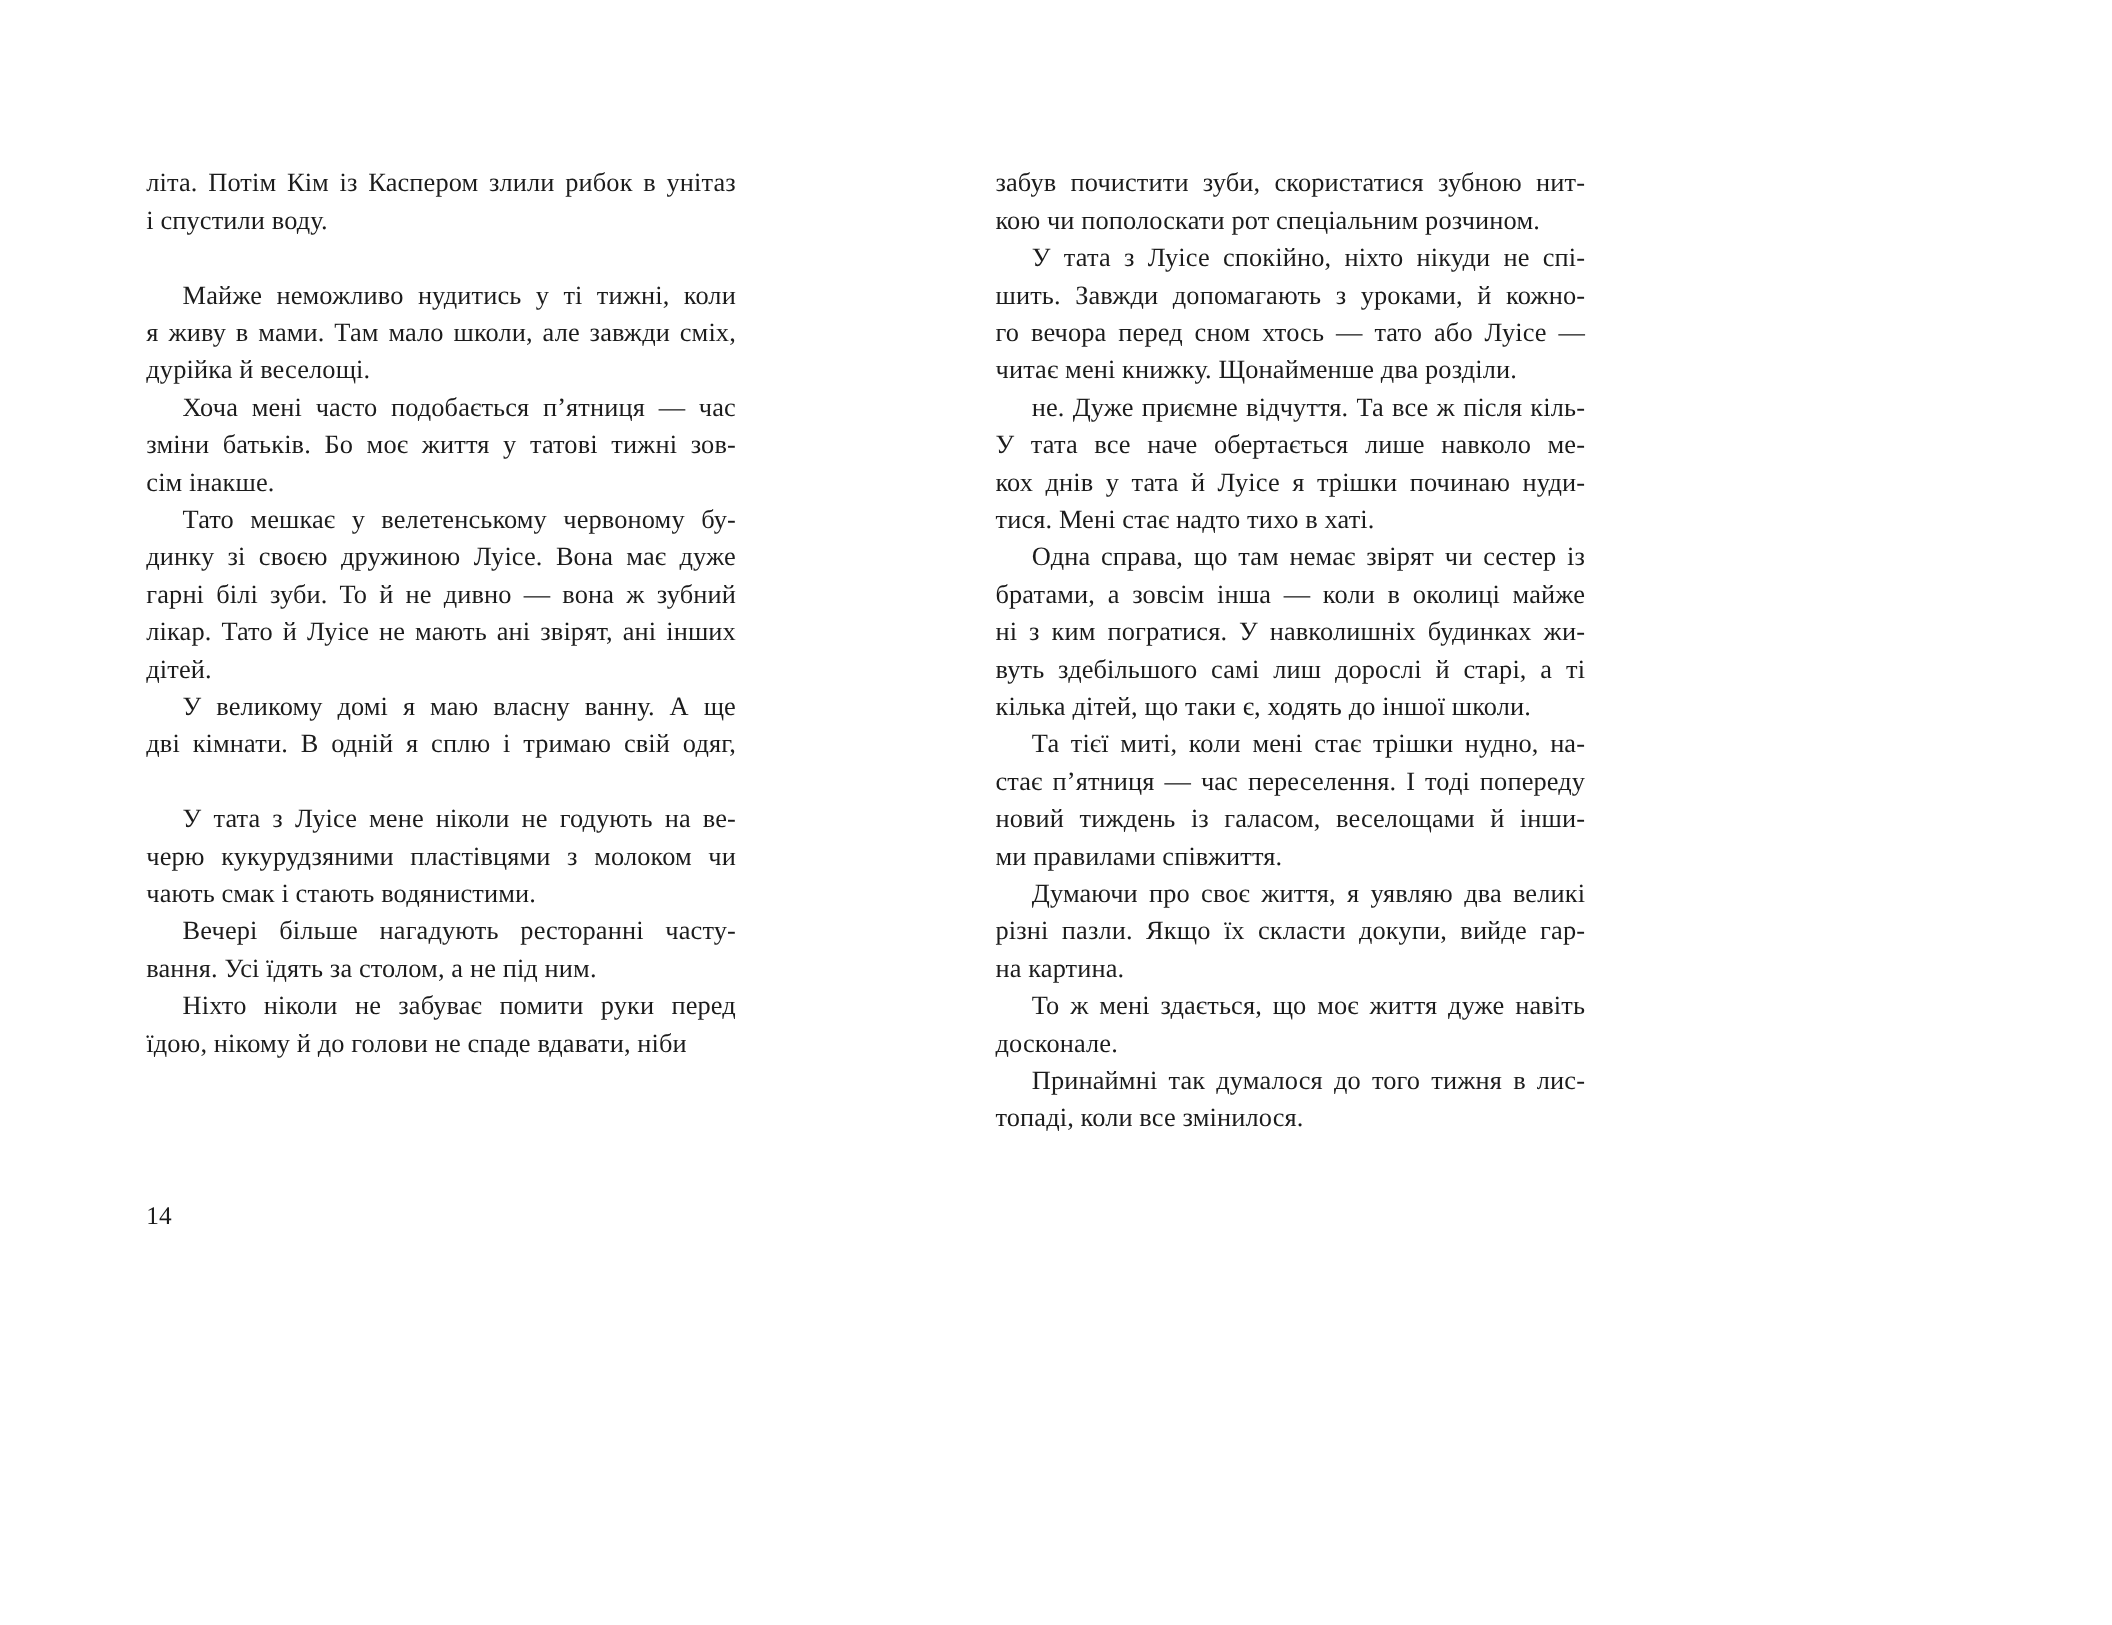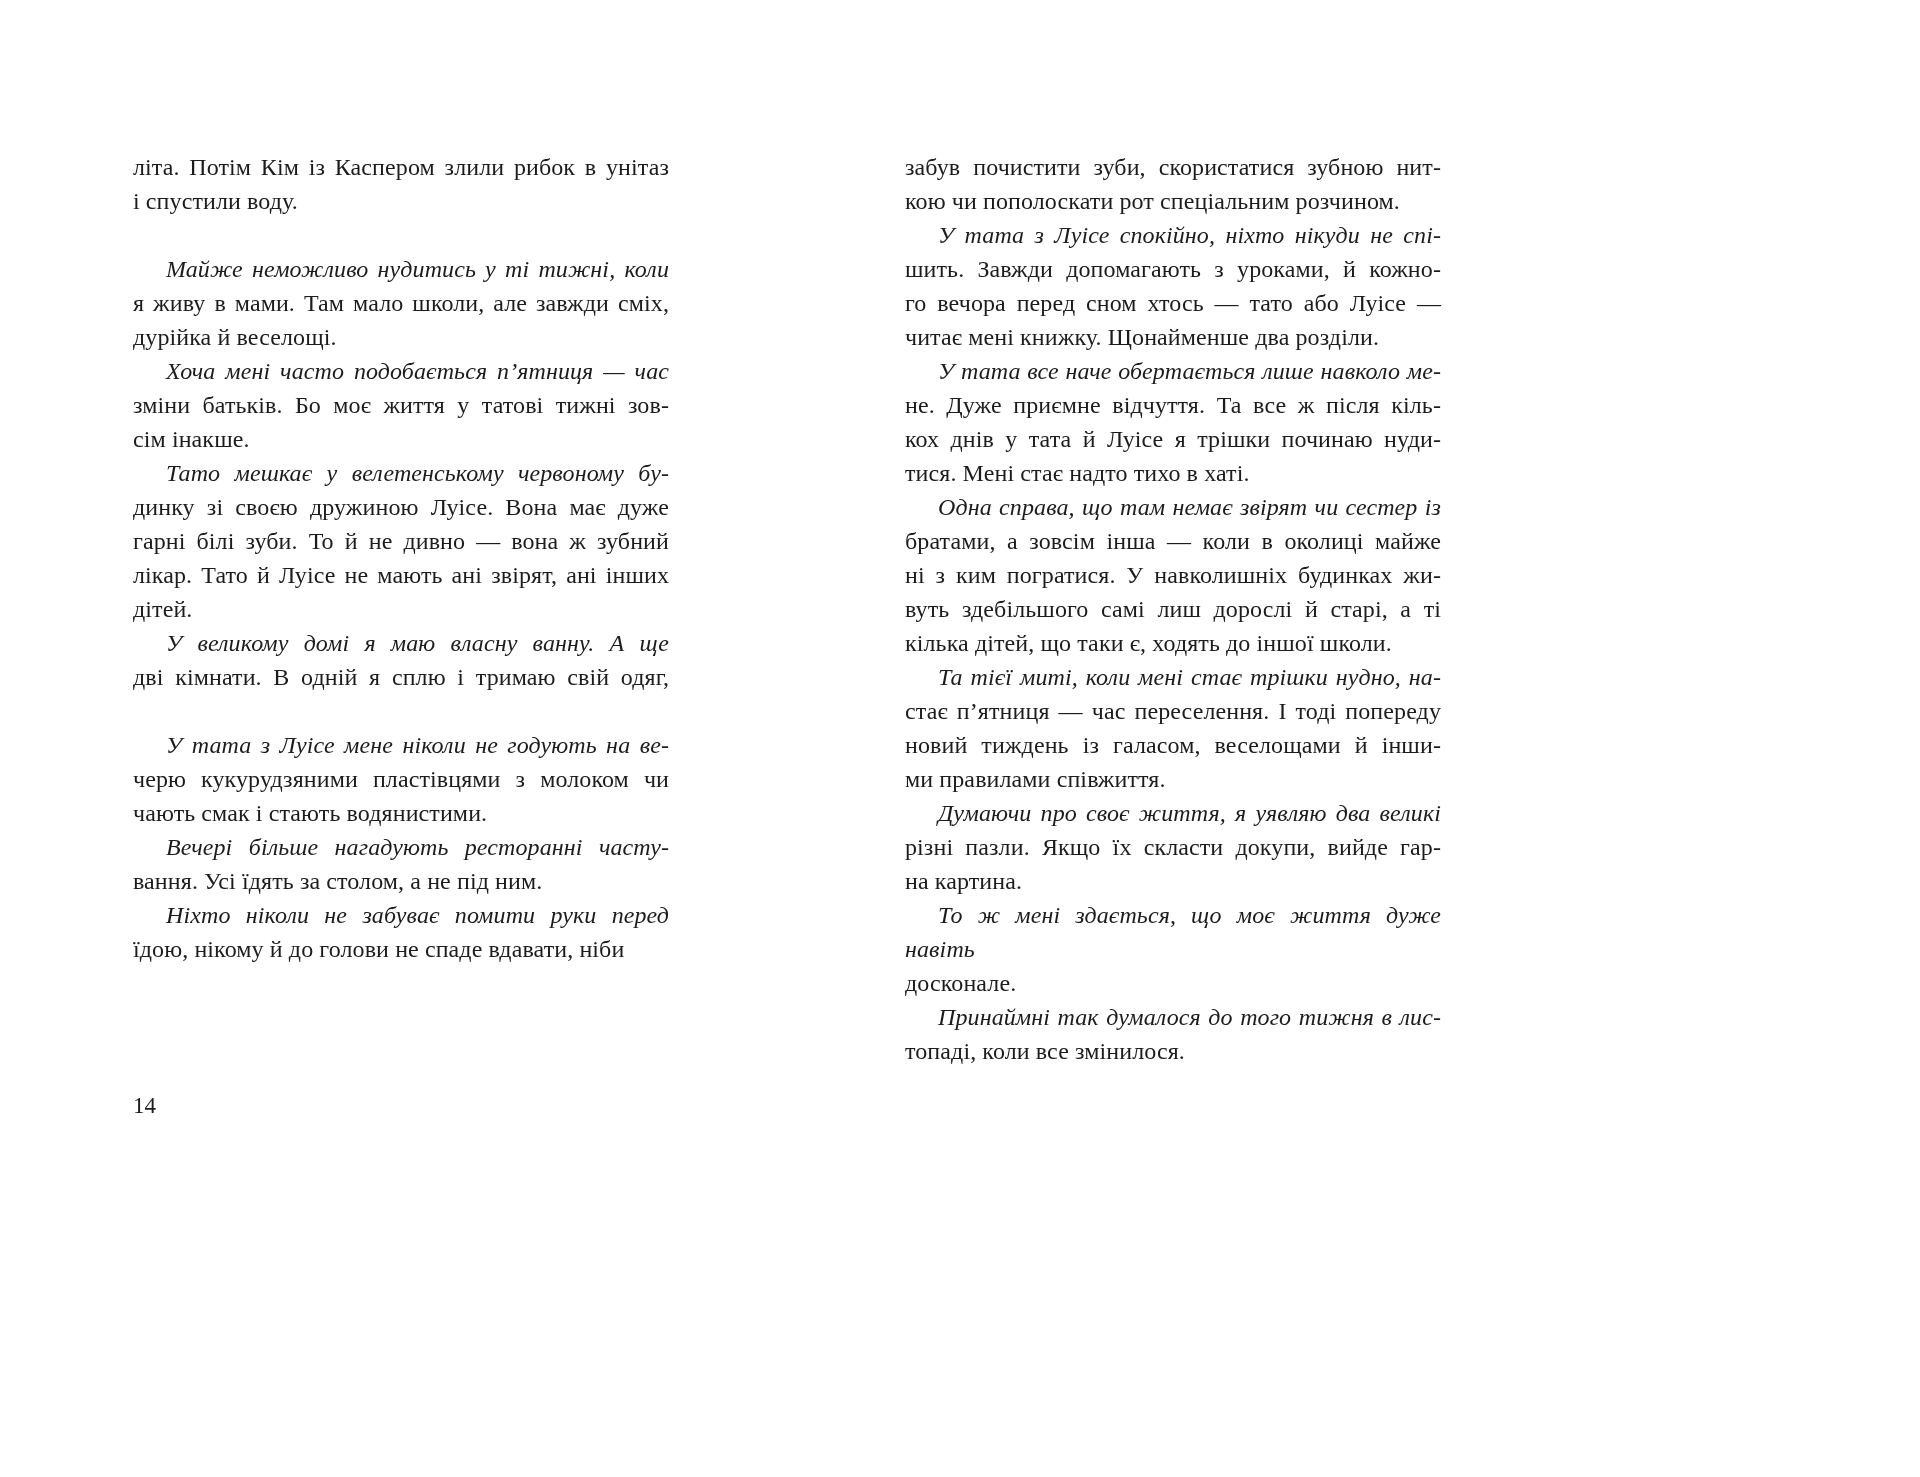--- a/index.html
+++ b/index.html
@@ -39,21 +39,20 @@
     text-align-last: justify;
     -moz-text-align-last: justify;
     letter-spacing: 0.1px;
   }
   .line.last {
     text-align-last: left;
     -moz-text-align-last: left;
   }
   .para.indent .line:first-child {
     text-indent: 33px;
-    font-style: italic;
   }
   .para.spaced {
     margin-top: 34px;
   }
   .page-number {
     position: absolute;
     top: 941px;
     left: 0;
     width: 100%;
     font-size: 23px;
@@ -114,22 +113,22 @@
           <div class="line">забув почистити зуби, скористатися зубною нит-</div>
           <div class="line last">кою чи пополоскати рот спеціальним розчином.</div>
         </div>
         <div class="para indent">
           <div class="line">У тата з Луісе спокійно, ніхто нікуди не спі-</div>
           <div class="line">шить. Завжди допомагають з уроками, й кожно-</div>
           <div class="line">го вечора перед сном хтось — тато або Луісе —</div>
           <div class="line last">читає мені книжку. Щонайменше два розділи.</div>
         </div>
         <div class="para indent">
+          <div class="line">не. Дуже приємне відчуття. Та все ж після кіль-</div>
           <div class="line">У тата все наче обертається лише навколо ме-</div>
-          <div class="line">не. Дуже приємне відчуття. Та все ж після кіль-</div>
           <div class="line">кох днів у тата й Луісе я трішки починаю нуди-</div>
           <div class="line last">тися. Мені стає надто тихо в хаті.</div>
         </div>
         <div class="para indent">
           <div class="line">Одна справа, що там немає звірят чи сестер із</div>
           <div class="line">братами, а зовсім інша — коли в околиці майже</div>
           <div class="line">ні з ким погратися. У навколишніх будинках жи-</div>
           <div class="line">вуть здебільшого самі лиш дорослі й старі, а ті</div>
           <div class="line last">кілька дітей, що таки є, ходять до іншої школи.</div>
         </div>

